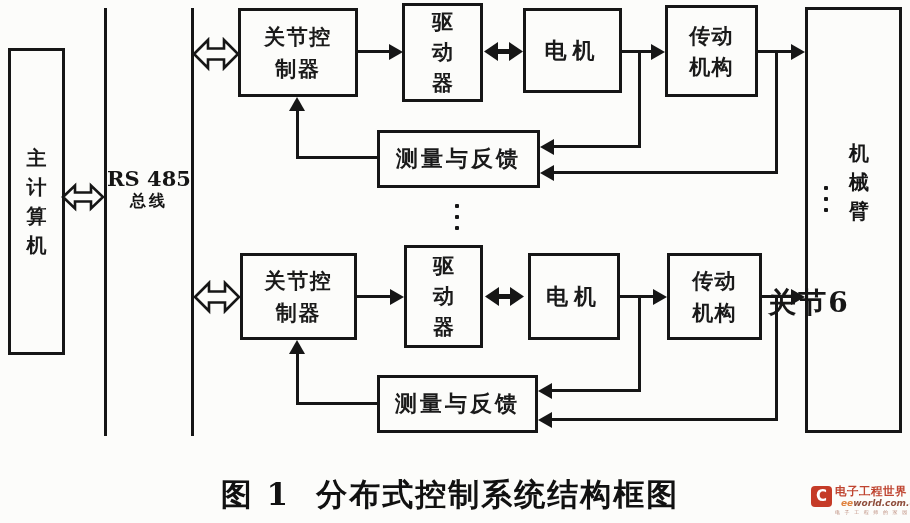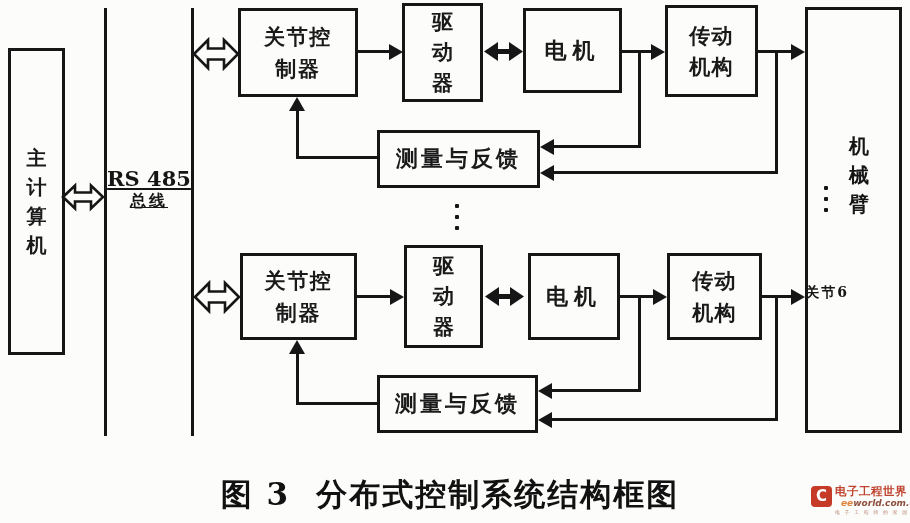--- a/index.html
+++ b/index.html
@@ -44,21 +44,21 @@
 <body>
 
 <div class="stage">
 
   <div class="box" style="left:8px;top:48px;width:57px;height:307px;">
     <span class="lbl wrap1" style="font-size:20px;">主计算机</span>
   </div>
 
   <div class="vline" style="left:104px;top:8px;height:428px;"></div>
   <div class="vline" style="left:191px;top:8px;height:428px;"></div>
-  <div class="floating-label" style="left:106px;top:166px;width:86px;text-decoration:underline;">
+  <div class="floating-label" style="left:106px;top:166px;width:86px;">
     <div style="font-size:21px;">RS 485</div>
     <div style="font-size:16px;letter-spacing:3px;">总线</div>
   </div>
 
   <svg style="left:62px;top:179px;" width="42" height="36" viewBox="0 0 42 36">
     <polygon points="1,18 13,6.5 13,13.5 29,13.5 29,6.5 41,18 29,29.5 29,22.5 13,22.5 13,29.5" fill="#fcfcfa" stroke="#161616" stroke-width="2.6"></polygon>
   </svg>
   <svg style="left:193px;top:31px;" width="46" height="46" viewBox="0 0 46 46">
     <polygon points="1,23 15,9 15,17.5 31,17.5 31,9 45,23 31,37 31,28.5 15,28.5 15,37" fill="#fcfcfa" stroke="#161616" stroke-width="2.6"></polygon>
   </svg>
@@ -151,32 +151,32 @@
   <div class="hline" style="left:550px;top:389px;width:91px;"></div>
   <div class="ah-l" style="left:538px;top:383px;"></div>
   <div class="vline" style="left:775px;top:297px;height:124px;"></div>
   <div class="hline" style="left:550px;top:418px;width:228px;"></div>
   <div class="ah-l" style="left:538px;top:412px;"></div>
   <div class="hline" style="left:296px;top:402px;width:81px;"></div>
   <div class="vline" style="left:296px;top:352px;height:53px;"></div>
   <div class="ah-u" style="left:289px;top:340px;"></div>
 
   <div class="box" style="left:805px;top:7px;width:97px;height:426px;"></div>
-  <div class="floating-label" style="left:784px;top:284px;width:86px;font-size:14px;letter-spacing:2px;">关节6</div>
+  <div class="floating-label" style="left:766px;top:284px;width:86px;font-size:28px;letter-spacing:2px;">关节6</div>
   <div class="dots" style="left:824px;top:186px;">
       <i></i>
       <i></i>
       <i></i>
     </div>
-  <div class="floating-label" style="left:843px;top:132px;width:32px;">
+  <div class="floating-label" style="left:843px;top:139px;width:32px;">
     <span class="lbl wrap1" style="font-size:20px;">机械臂</span>
   </div>
 
   <div class="caption">
-    <span class="cap-prefix">图 3</span><span>分布式控制系统结构框图</span>
+    <span class="cap-prefix">图 1</span><span>分布式控制系统结构框图</span>
   </div>
 
   <div class="watermark">
     <div class="wm-logo" style="background:#c53b27;">C</div>
     <div class="wm-col">
       <span class="wm-brand" style="color:#bf4430;">电子工程世界</span>
       <span class="wm-domain"><span style="color:#e0833f;margin-left:6px;">ee</span><span style="color:#8e4d3b;">world.com.cn</span></span>
       <span class="wm-tagline" style="color:#bb8a7a;">电 子 工 程 师 的 家 园</span>
     </div>
   </div>

